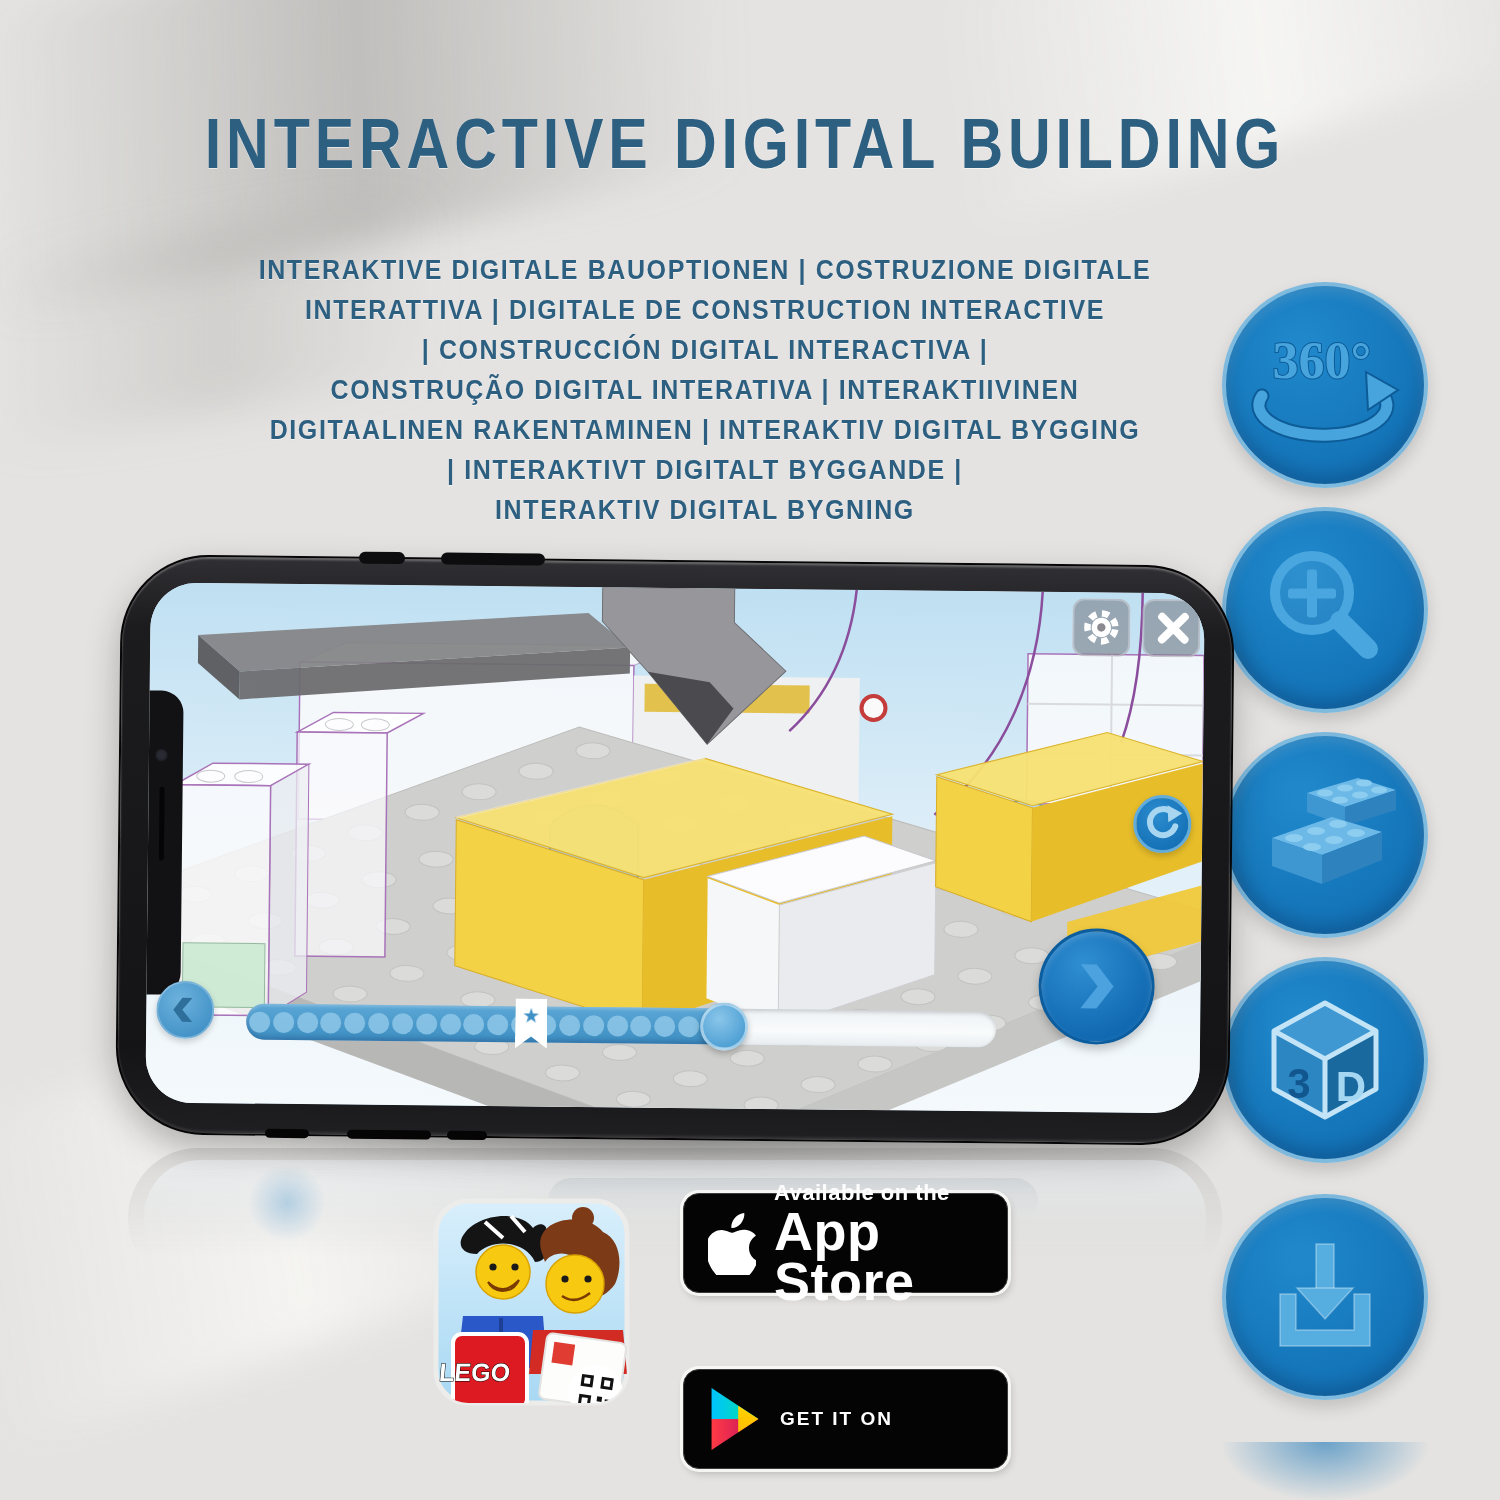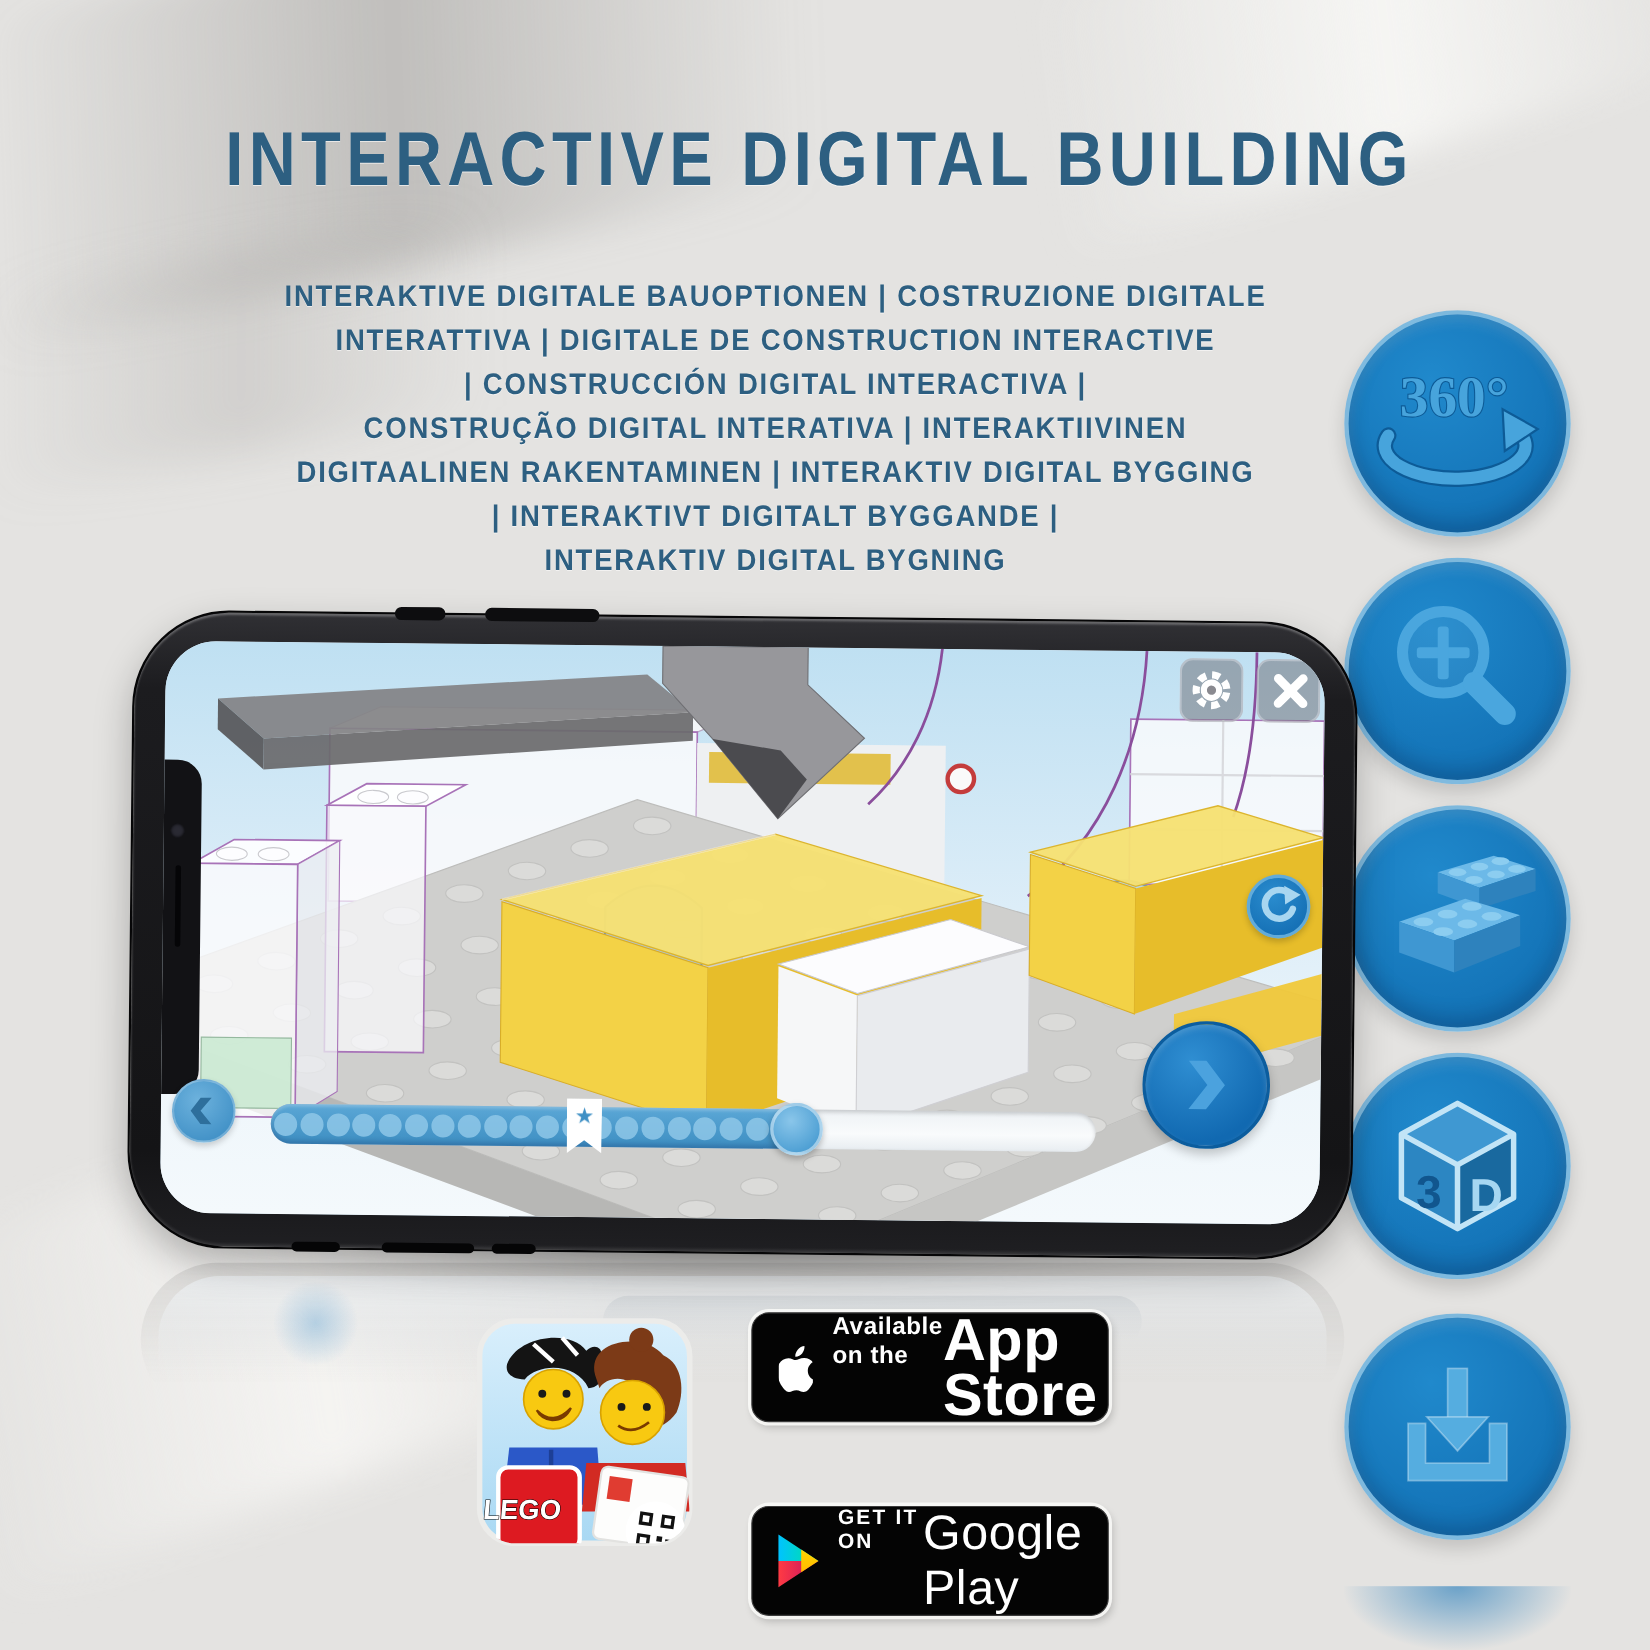--- a/index.html
+++ b/index.html
@@ -136,21 +136,21 @@
     background:radial-gradient(ellipse at 50% 0%, rgba(26,118,184,.6), rgba(26,118,184,0) 72%); }
 
   
   .app-icon { left:433px; top:1198px; width:197px; height:208px; z-index:3; }
   .badge {
     position:absolute; left:683px; width:325px; height:100px; border-radius:16px;
     background:#040404; border:1px solid #3c3c3c;
     box-shadow:0 0 0 3px rgba(250,249,247,.9), 2px 4px 8px rgba(0,0,0,.22);
     display:flex; align-items:center; z-index:3; color:#fff;
   }
-  .badge .txt { display:flex; flex-direction:row; justify-content:center; }
+  .badge .txt { display:flex; flex-direction:column; justify-content:center; }
   .badge-apple { top:1193px; }
   .badge-apple .logo { margin:0 18px 0 24px; }
   .badge-apple .l1 { font-size:22px; font-weight:600; letter-spacing:.5px; }
   .badge-apple .l2 { font-size:54px; font-weight:600; letter-spacing:.5px; line-height:50px; }
   .badge-google { top:1369px;align-items:center; }
   .badge-google .logo { margin:0 16px 0 22px; }
   .badge-google .l1 { font-size:19px; font-weight:bold; letter-spacing:2px; }
   .badge-google .l2 { font-size:44px; font-weight:500; letter-spacing:.5px; line-height:50px; }
 </style>
 </head>
@@ -547,15 +547,14 @@
         <stop offset="0" stop-color="#ffd400"></stop>
           <stop offset="1" stop-color="#ffbc00"></stop>
       </linearGradient>
     </defs>
     <polygon points="2,1 46,30 2,30" fill="url(#gpTop)"></polygon>
     <polygon points="2,59 46,30 2,30" fill="url(#gpBot)"></polygon>
     <polygon points="27,17.5 46,30 27,42.5" fill="url(#gpTip)"></polygon>
   </svg>
   <div class="txt">
     <span class="l1">GET IT ON</span>
-    <span class="l2">Google Play</span>
   </div>
 </div>
 
 </body></html>

